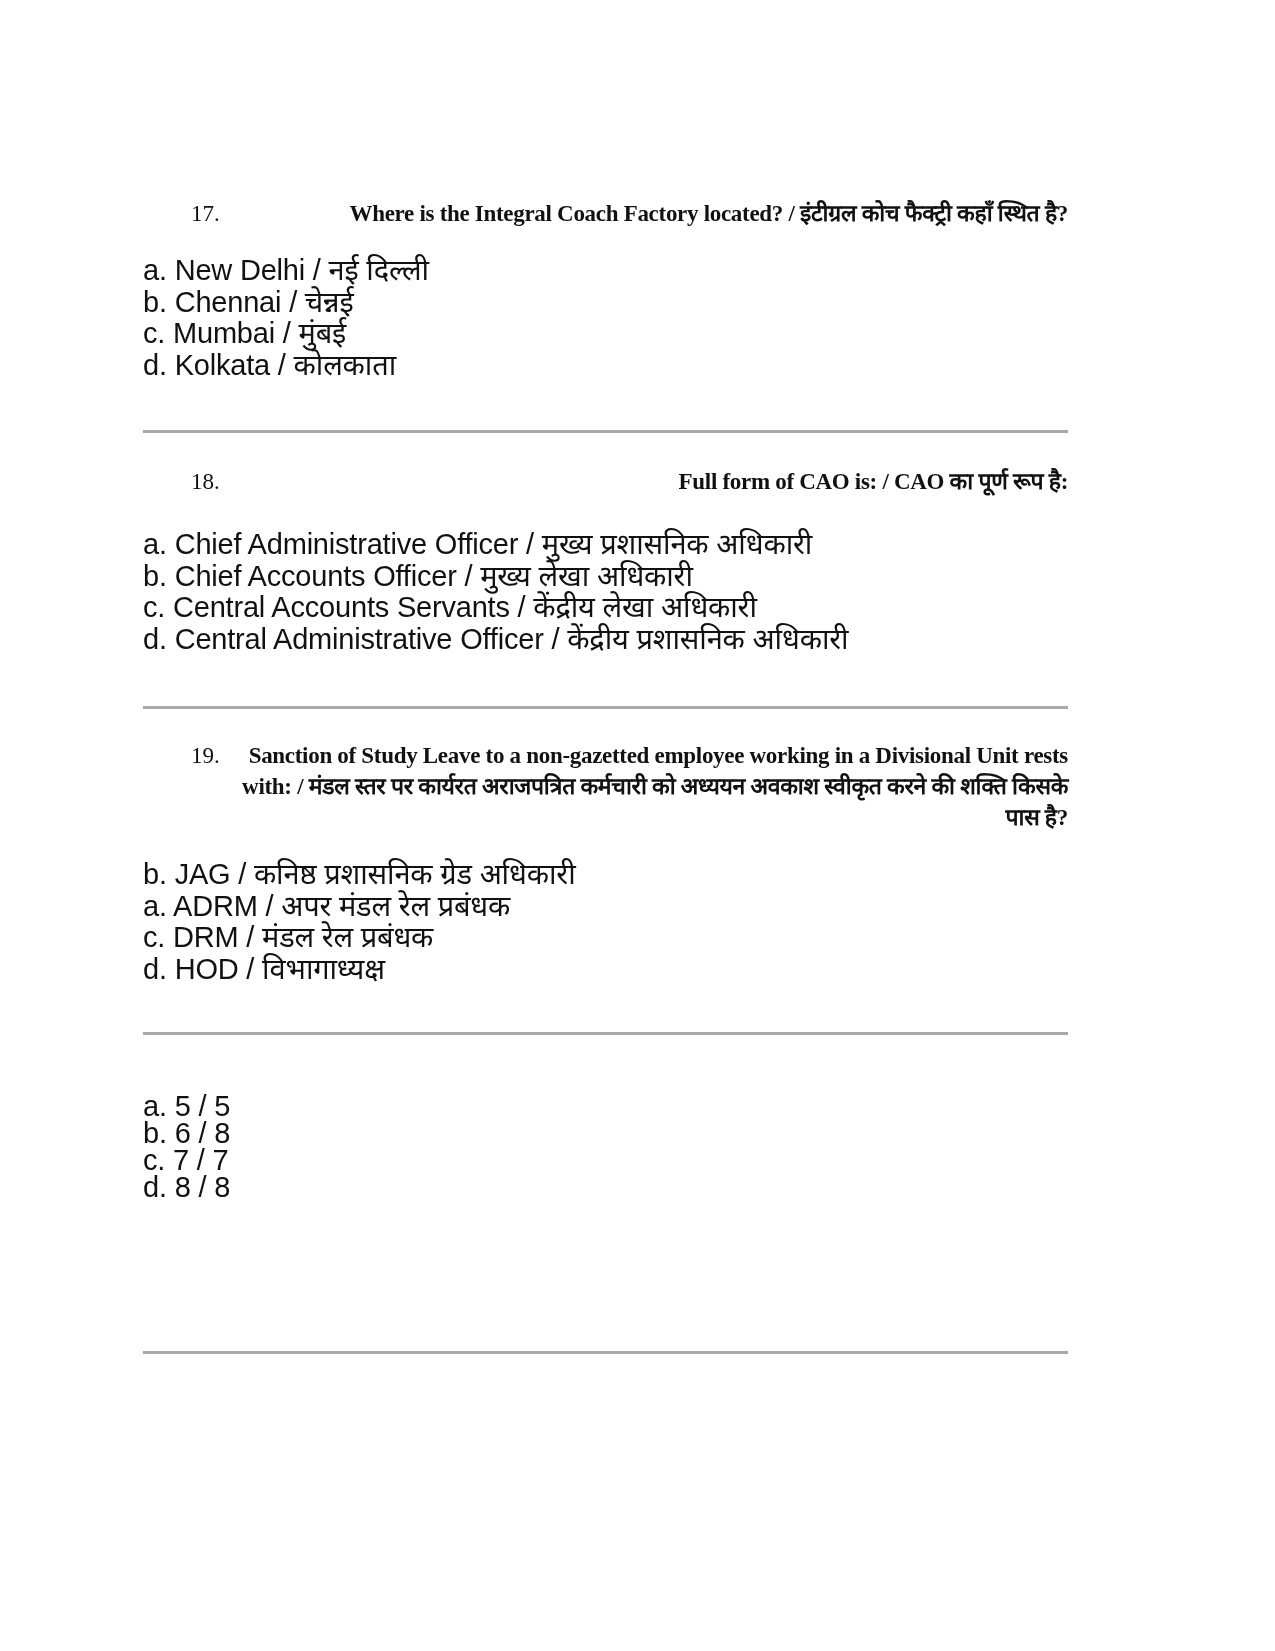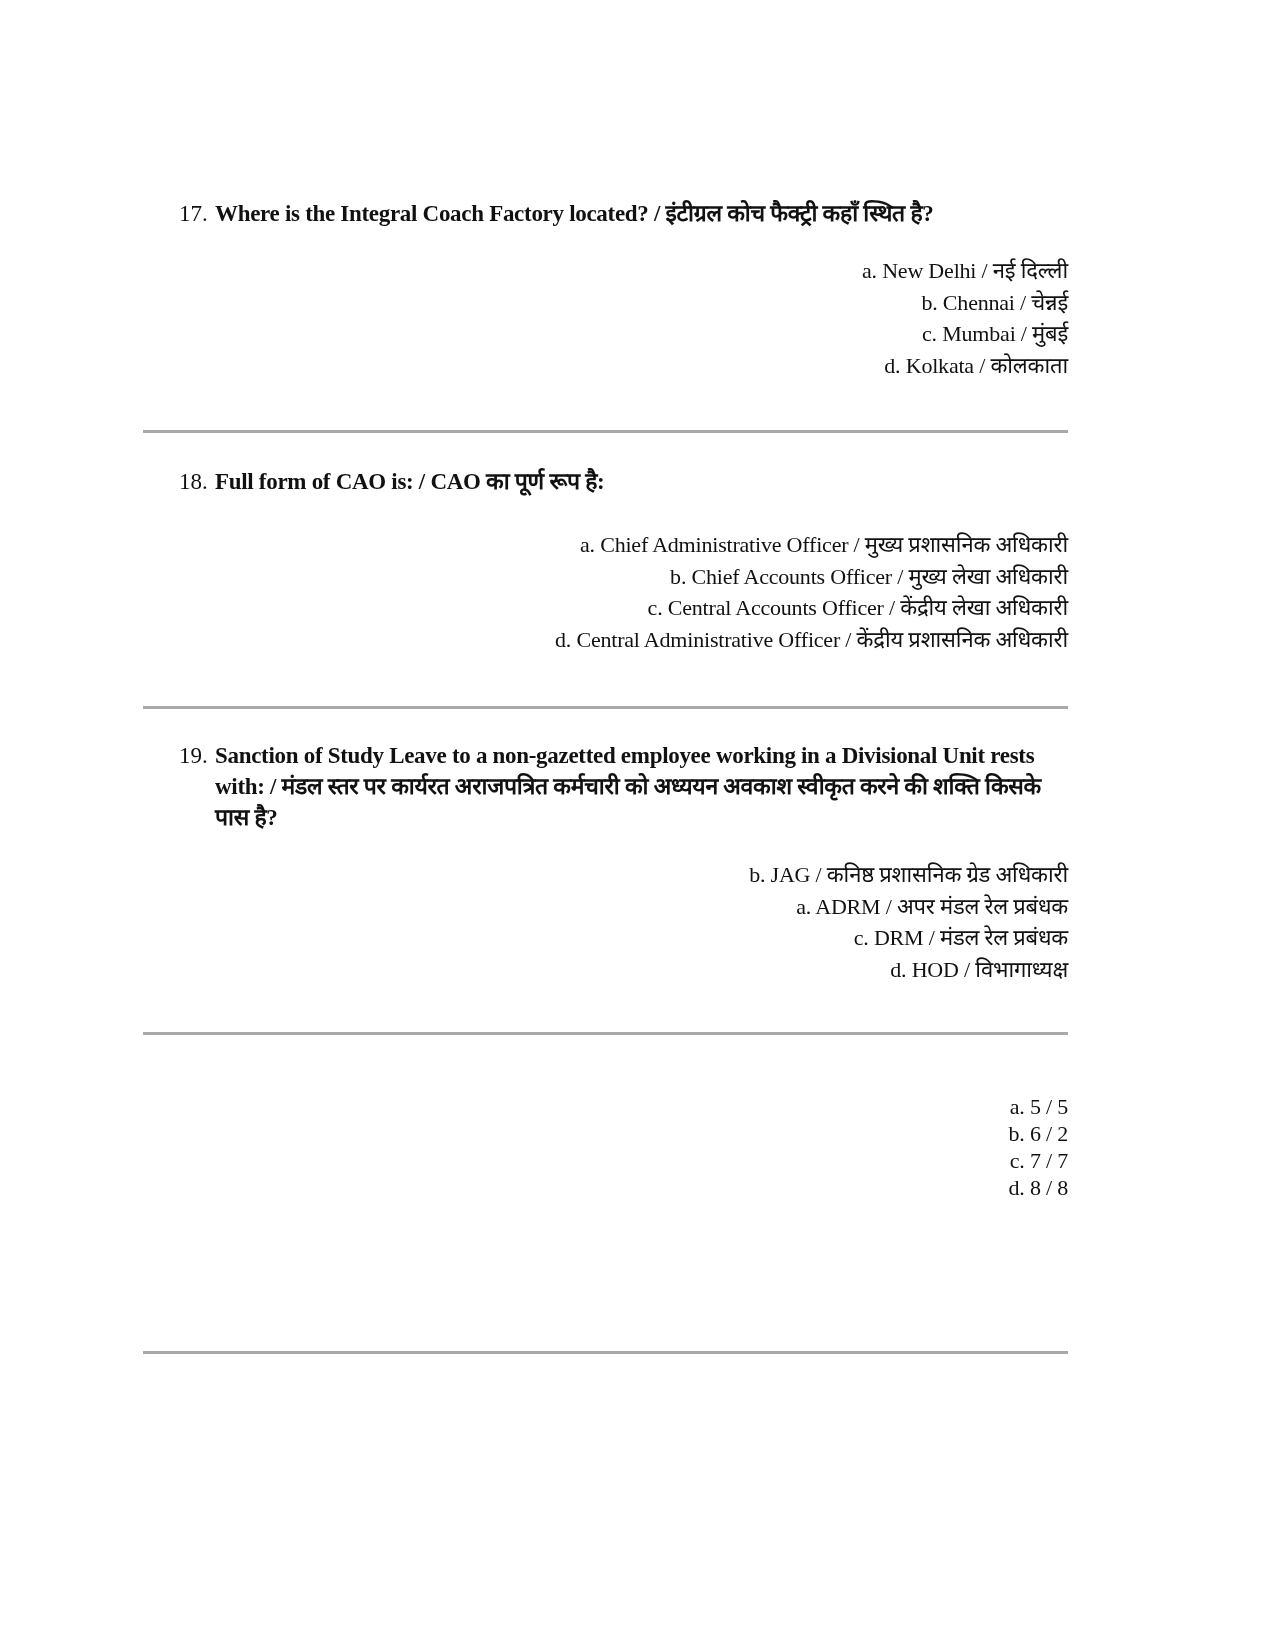--- a/index.html
+++ b/index.html
@@ -1,26 +1,26 @@
 <!DOCTYPE html>
 <html><head>
   <meta charset="utf-8">
   <style>
     html, body { margin: 0; padding: 0; background: #ffffff; }
     body { width: 1275px; height: 1651px; position: relative; overflow: hidden;
            font-family: "DejaVu Serif", "Liberation Serif", serif; color: #111; }
     .q-block { position: absolute; left: 143px; width: 925px; }
-    .q-title { position: relative; padding-left: 36px; margin-left: 36px;
+    .q-title { position: relative; padding-left: 36px; margin-left: 48px;
                font-family: "Liberation Serif", "DejaVu Serif", serif;
-               font-size: 23px; line-height: 31px; }
+               font-size: 23px; line-height: 31px; text-align: right; }
     .q-num { position: absolute; left: 0; top: 0; font-weight: normal; }
     .q-text { font-weight: bold; letter-spacing: -0.3px; }
     .options { margin-top: 26px; list-style: none; padding: 0;
-               font-family: Liberation Serif, serif;
-               font-size: 22px; line-height: 31.5px; text-align: right; }
+               font-family: Liberation Sans, sans-serif;
+               font-size: 29px; line-height: 31.5px; }
     .options li { margin: 0; padding: 0; letter-spacing: -0.2px; }
     .rule { position: absolute; left: 143px; width: 925px; height: 3px; background: #a9a9a9; }
   </style>
 </head>
 <body>
 
 <div class="q-block" style="top:198px;">
   <div class="q-title">
     <span class="q-num">17.</span>
     <span class="q-text">Where is the Integral Coach Factory located? / इंटीग्रल कोच फैक्ट्री कहाँ स्थित है?</span>
@@ -35,21 +35,21 @@
 <div class="rule" style="top:430px;"></div>
 
 <div class="q-block" style="top:466px;">
   <div class="q-title">
     <span class="q-num">18.</span>
     <span class="q-text">Full form of CAO is: / CAO का पूर्ण रूप है:</span>
   </div>
   <ul class="options" style="margin-top:32px;">
     <li>a. Chief Administrative Officer / मुख्य प्रशासनिक अधिकारी</li>
     <li>b. Chief Accounts Officer / मुख्य लेखा अधिकारी</li>
-    <li>c. Central Accounts Officer / केंद्रीय लेखा अधिकारी</li>
+    <li>c. Central Accounts Servants / केंद्रीय लेखा अधिकारी</li>
     <li>d. Central Administrative Officer / केंद्रीय प्रशासनिक अधिकारी</li>
   </ul>
 </div>
 <div class="rule" style="top:706px;"></div>
 
 <div class="q-block" style="top:740px;">
   <div class="q-title">
     <span class="q-num">19.</span>
     <span class="q-text">Sanction of Study Leave to a non-gazetted employee working in a Divisional Unit rests with: / मंडल स्तर पर कार्यरत अराजपत्रित कर्मचारी को अध्ययन अवकाश स्वीकृत करने की शक्ति किसके पास है?</span>
   </div>
@@ -58,18 +58,18 @@
     <li>a. ADRM / अपर मंडल रेल प्रबंधक</li>
     <li>c. DRM / मंडल रेल प्रबंधक</li>
     <li>d. HOD / विभागाध्यक्ष</li>
   </ul>
 </div>
 <div class="rule" style="top:1032px;"></div>
 
 <div class="q-block" style="top:1067px;">
   <ul class="options" style="line-height:27px;">
     <li>a. 5 / 5</li>
-    <li>b. 6 / 2</li>
+    <li>b. 6 / 8</li>
     <li>c. 7 / 7</li>
     <li>d. 8 / 8</li>
   </ul>
 </div>
 <div class="rule" style="top:1351px;"></div>
 
 </body></html>

